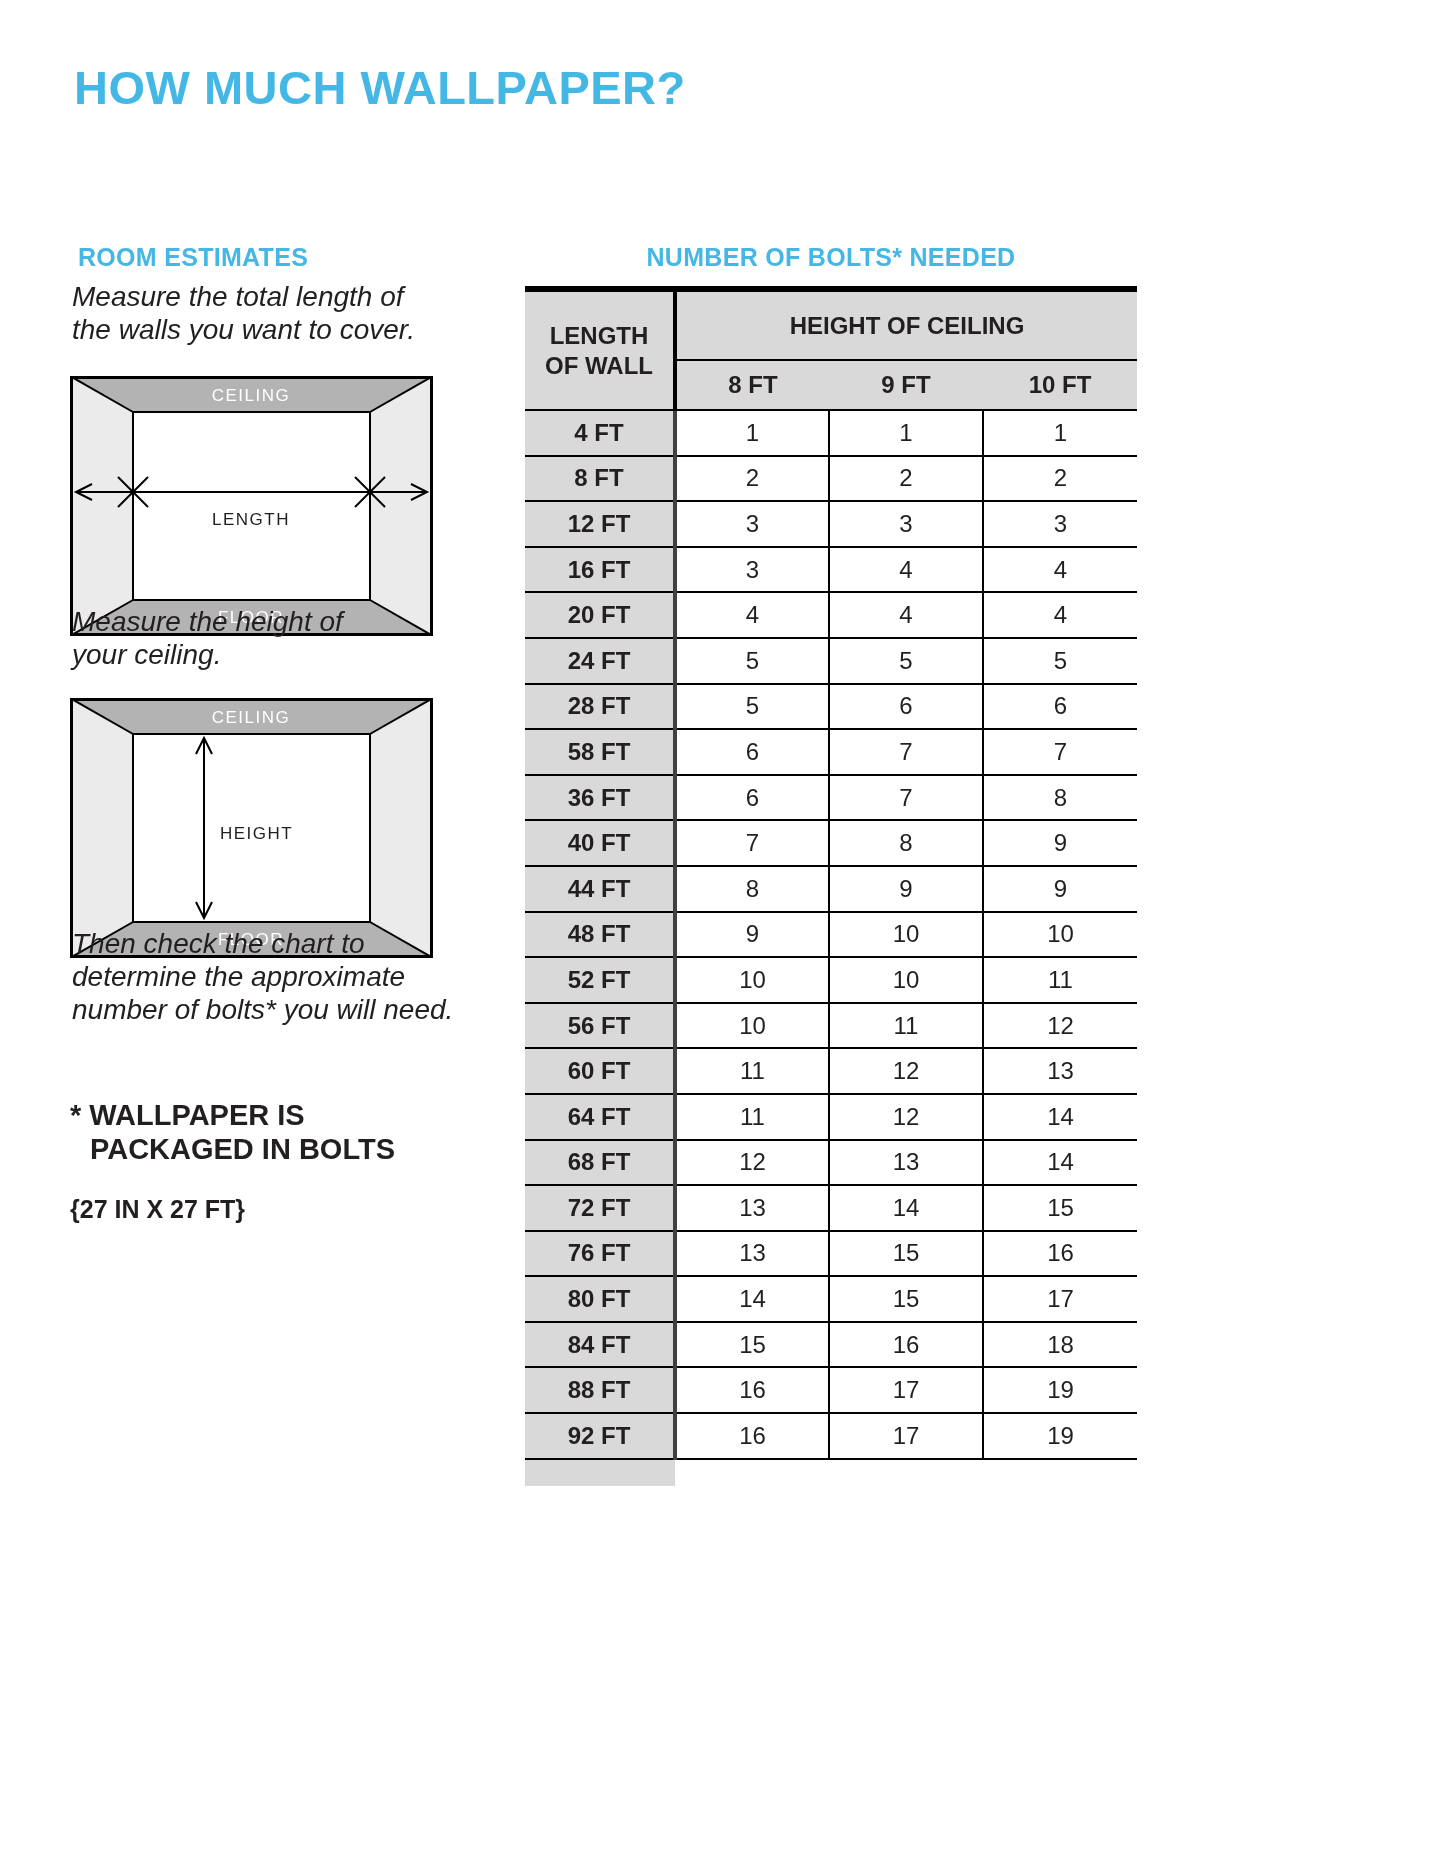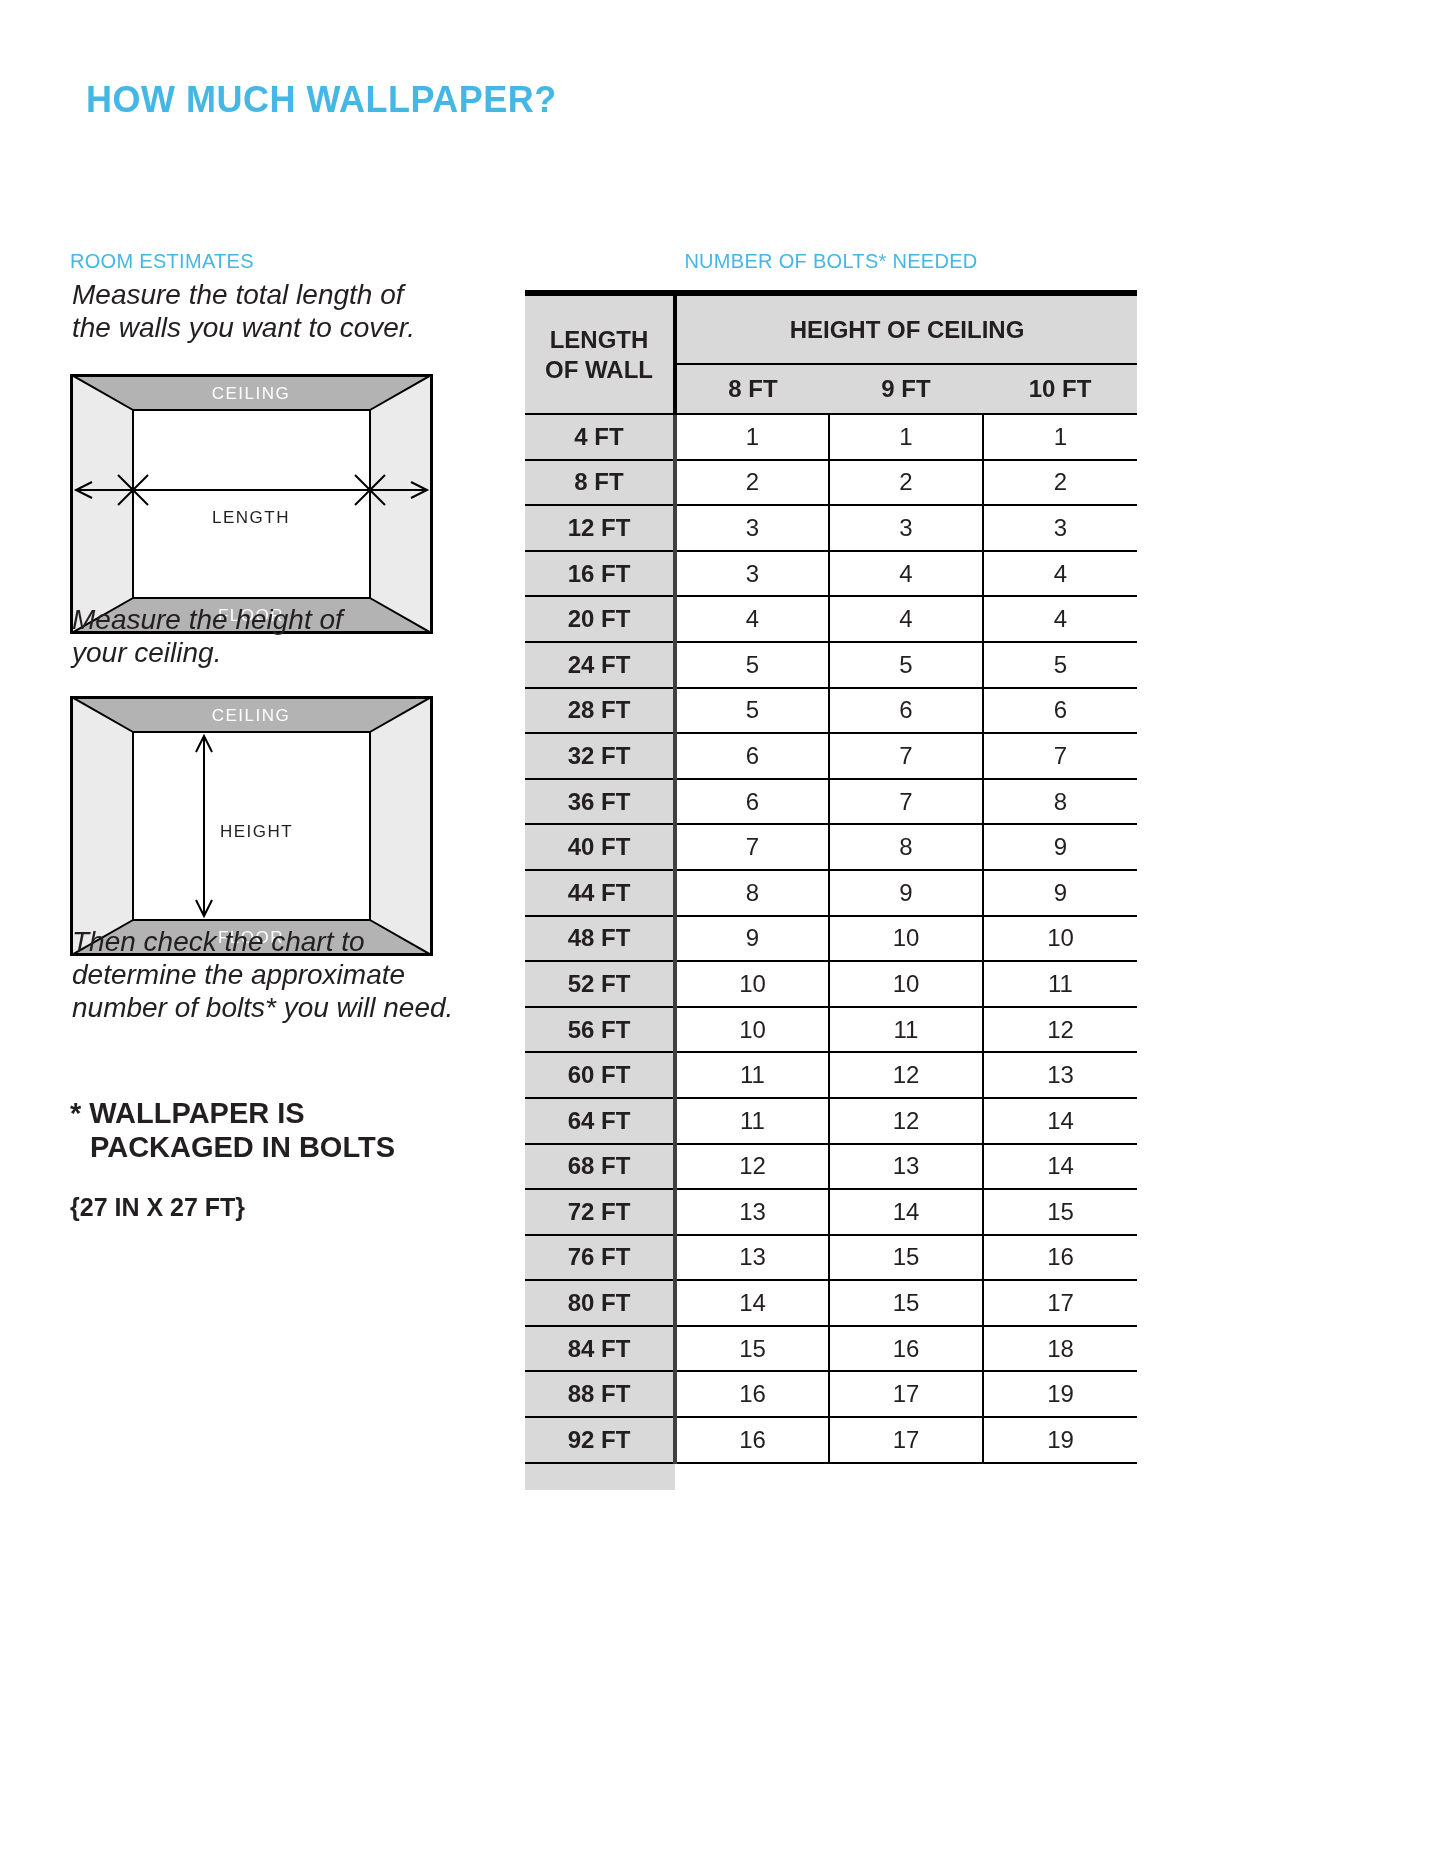--- a/index.html
+++ b/index.html
@@ -13,40 +13,40 @@
     position: relative;
     width: 1445px;
     height: 1870px;
     background: #ffffff;
     font-family: "Liberation Sans", "DejaVu Sans", sans-serif;
     color: var(--ink);
     padding: 58px 0 0 70px;
     overflow: hidden;
   }
   h1.page-title {
-    margin: 16px;
-    font-size: 36px;
+    margin: 4px;
+    font-size: 47px;
     line-height: 52px;
     font-weight: bold;
     color: var(--accent);
     letter-spacing: 0.5px;
   }
   .columns {
     display: flex;
     margin-top: 120px;
     align-items: flex-start;
   }
   .left-col { flex: 0 0 455px; width: 455px; }
   .right-col { flex: 0 0 612px; width: 612px; }
 
   h2.section-heading {
-    margin: 0;
-    font-size: 20px;
+    margin: 8px;
+    font-size: 25px;
     line-height: 30px;
-    font-weight: normal;
+    font-weight: bold;
     color: var(--accent);
     letter-spacing: 0.3px;
   }
   .right-col h2.section-heading { text-align: center; }
 
   p.body-text {
     margin: 2px;
     font-size: 28px;
     line-height: 33px;
     white-space: pre-line;
@@ -281,21 +281,21 @@
               <td class="val-cell">5</td>
               <td class="val-cell">5</td>
             </tr>
             <tr>
               <td class="len-cell">28 FT</td>
               <td class="val-cell">5</td>
               <td class="val-cell">6</td>
               <td class="val-cell">6</td>
             </tr>
             <tr>
-              <td class="len-cell">32 FT</td>
+              <td class="len-cell">58 FT</td>
               <td class="val-cell">6</td>
               <td class="val-cell">7</td>
               <td class="val-cell">7</td>
             </tr>
             <tr>
               <td class="len-cell">36 FT</td>
               <td class="val-cell">6</td>
               <td class="val-cell">7</td>
               <td class="val-cell">8</td>
             </tr>

